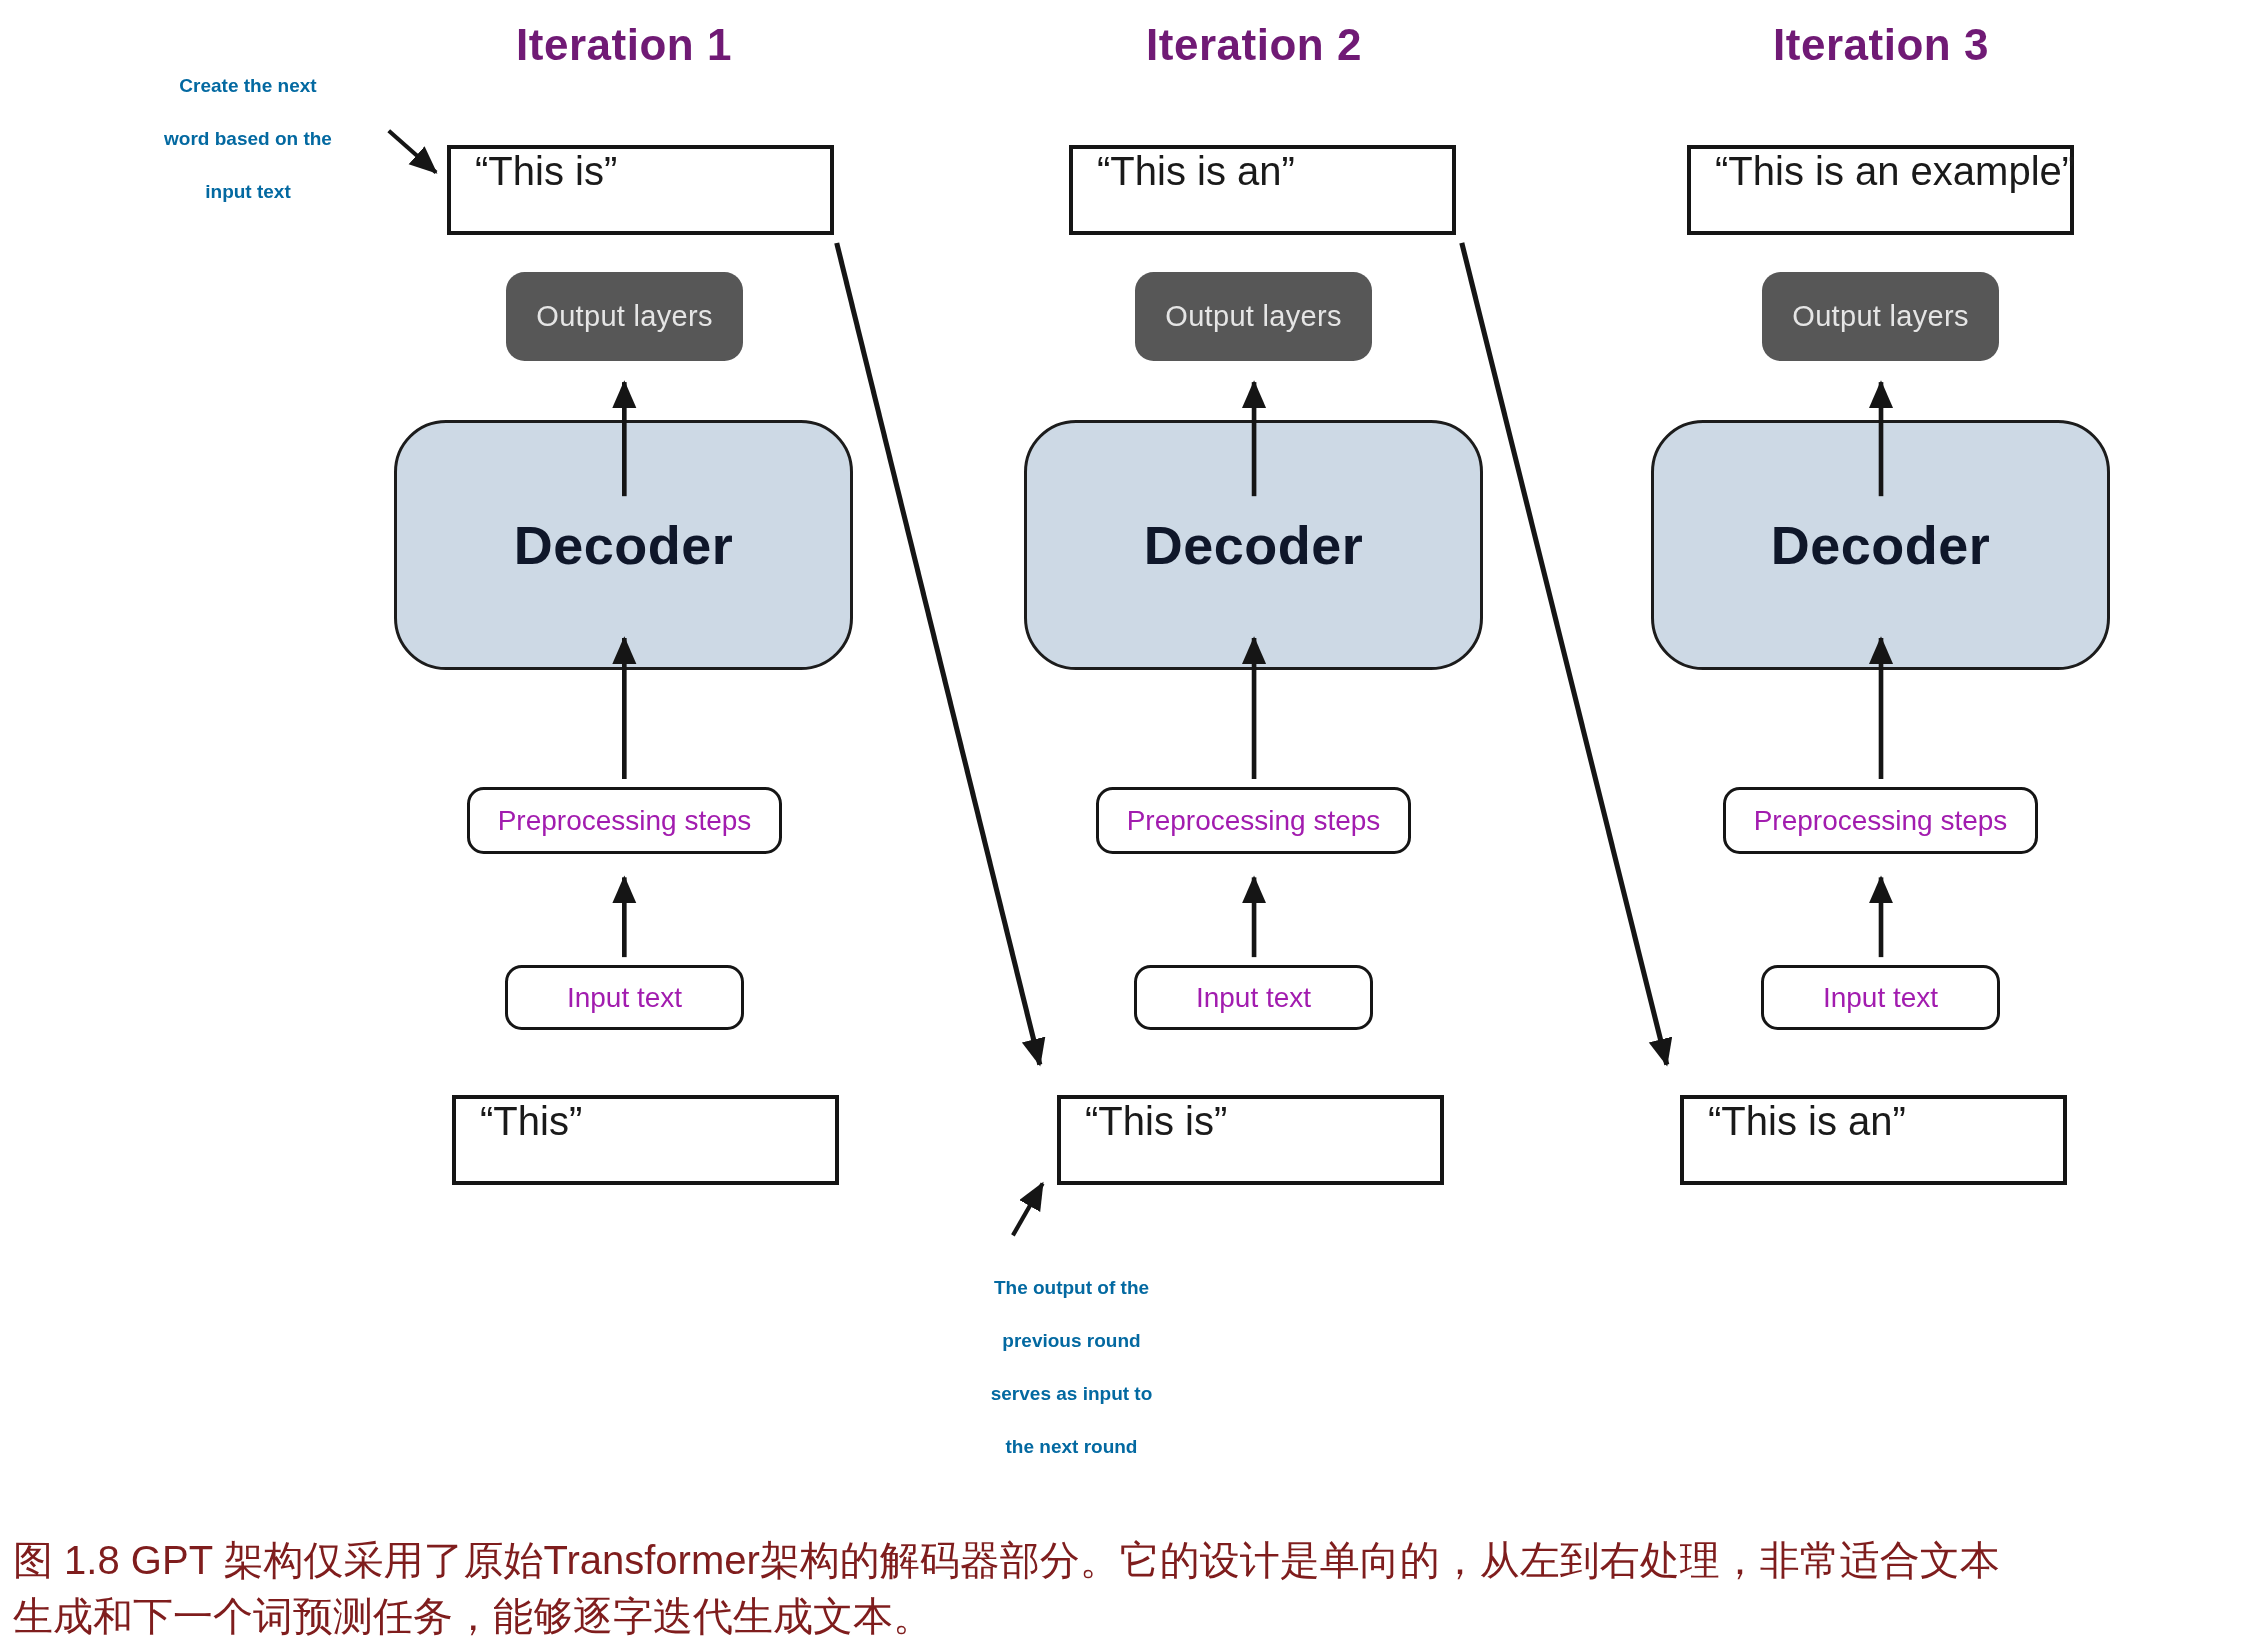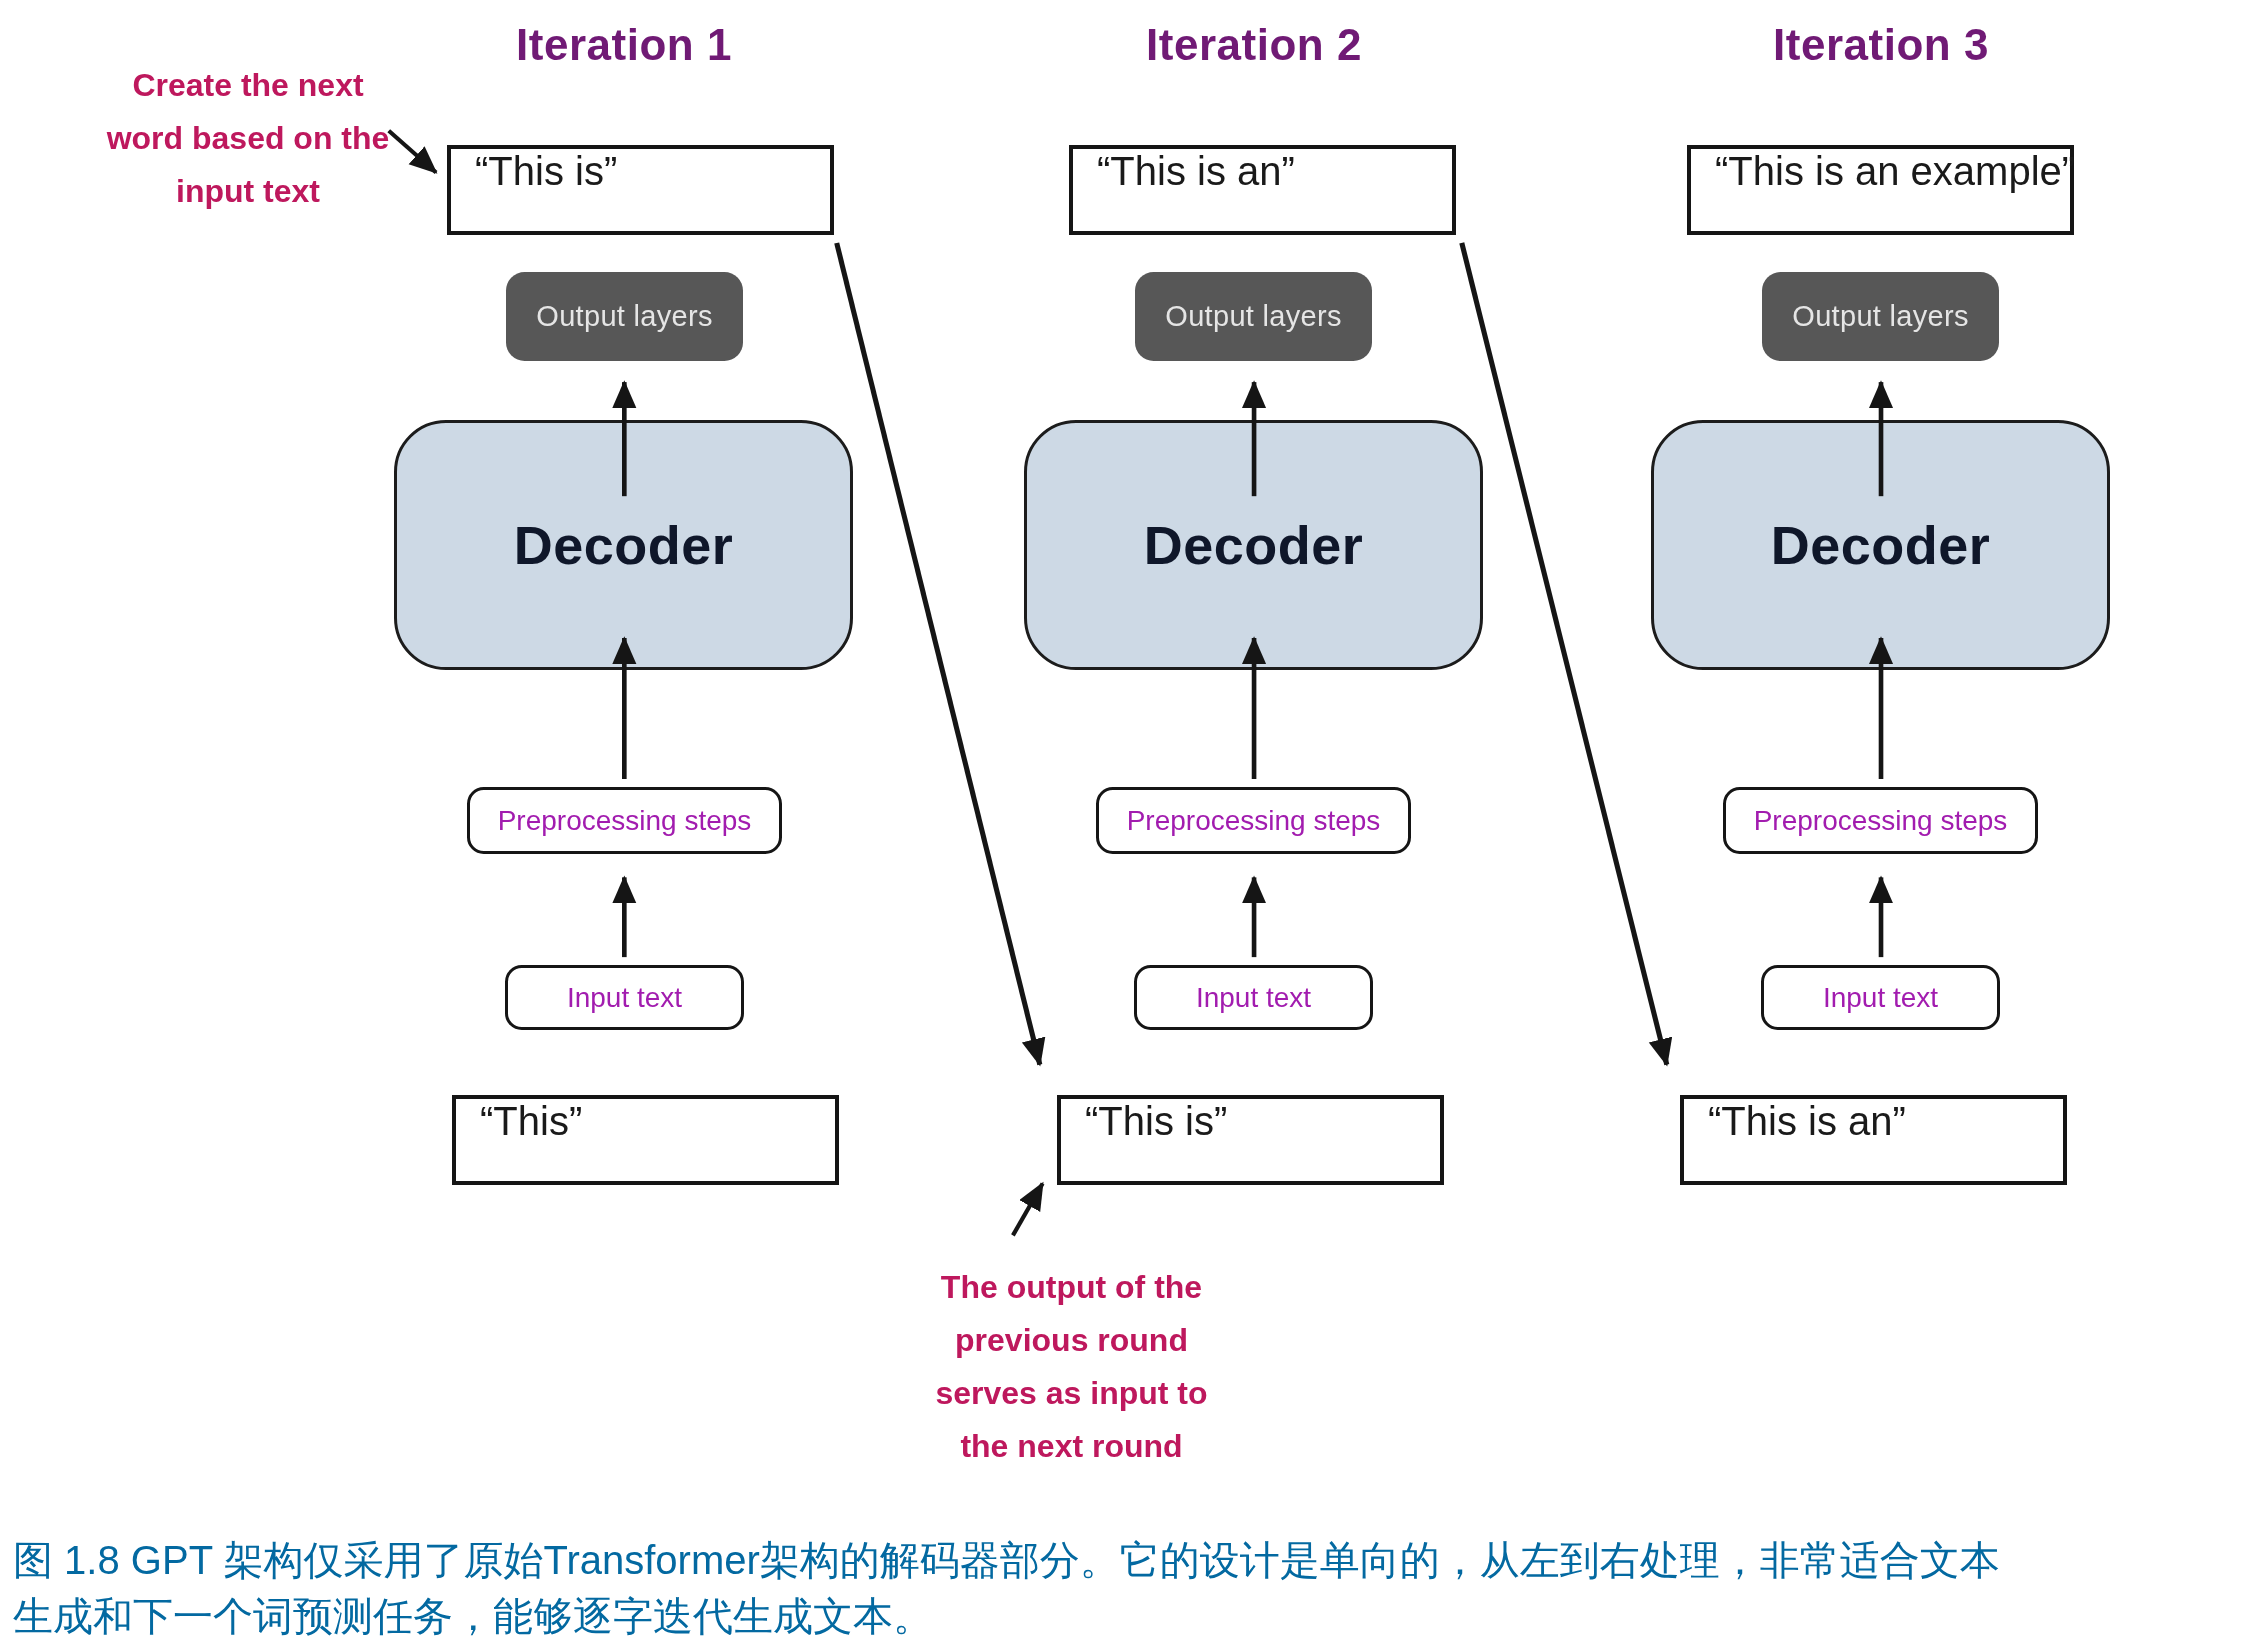--- a/index.html
+++ b/index.html
@@ -9,21 +9,21 @@
   .quote-box{position:absolute;width:387px;height:90px;background:#ffffff;border:4.6px solid #151515;box-sizing:border-box;display:flex;}
   .quote-box span{font-size:40px;font-weight:400;color:#1a1a1a;padding-left:24px;white-space:nowrap;}
   .output-layers{position:absolute;width:237px;height:89px;background:#575757;border-radius:18.6px;display:flex;align-items:center;justify-content:center;}
   .output-layers span{color:#e5e5e5;font-size:29px;font-weight:400;letter-spacing:0.3px;}
   .decoder{position:absolute;width:459px;height:250px;background:#cdd9e5;border:3.2px solid #1c1c1c;border-radius:52px;box-sizing:border-box;display:flex;align-items:center;justify-content:center;}
   .decoder span{font-size:54px;font-weight:700;color:#0f172a;letter-spacing:0.5px;}
   .pill{position:absolute;background:#ffffff;border:3.2px solid #151515;border-radius:16.7px;box-sizing:border-box;display:flex;align-items:center;justify-content:center;}
   .pill span{font-size:28px;font-weight:400;color:#a21caf;white-space:nowrap;}
   .preproc{width:315px;height:67px;}
   .inputtext{width:239px;height:65px;}
-  .annotation{position:absolute;text-align:center;font-weight:700;font-size:32px;color:#be185d;}
+  .annotation{position:absolute;text-align:center;font-weight:700;font-size:19px;color:#0369a1;}
   .annotation div{line-height:53px;}
   .caption{position:absolute;left:13px;top:1532px;width:2234px;font-size:40px;line-height:56px;color:#232370;}
   svg.overlay{position:absolute;left:0;top:0;z-index:5;pointer-events:none;}
   .boxlayer{position:absolute;left:0;top:0;z-index:1;}
 </style>
 </head>
 <body>
 
 <div id="canvas">
 
@@ -95,21 +95,21 @@
       <div>input text</div>
     </div>
 
     <div class="annotation" style="left:770px;top:1261px;width:603px;">
       <div>The output of the</div>
       <div>previous round</div>
       <div>serves as input to</div>
       <div>the next round</div>
     </div>
 
-    <div class="caption" style="color: #0369a1;">
+    <div class="caption" style="color: #7f1d1d;">
       <div>图 1.8  GPT 架构仅采用了原始Transformer架构的解码器部分。它的设计是单向的，从左到右处理，非常适合文本</div>
       <div>生成和下一个词预测任务，能够逐字迭代生成文本。</div>
     </div>
   </div>
 
   <svg class="overlay" width="2254" height="1649" viewBox="0 0 2430 1778">
     <defs>
       <marker id="ah" markerUnits="userSpaceOnUse" markerWidth="34" markerHeight="30" refX="28" refY="13" orient="auto">
         <path d="M0,0 L30,13 L0,26 Z" fill="#151515"></path>
       </marker>

